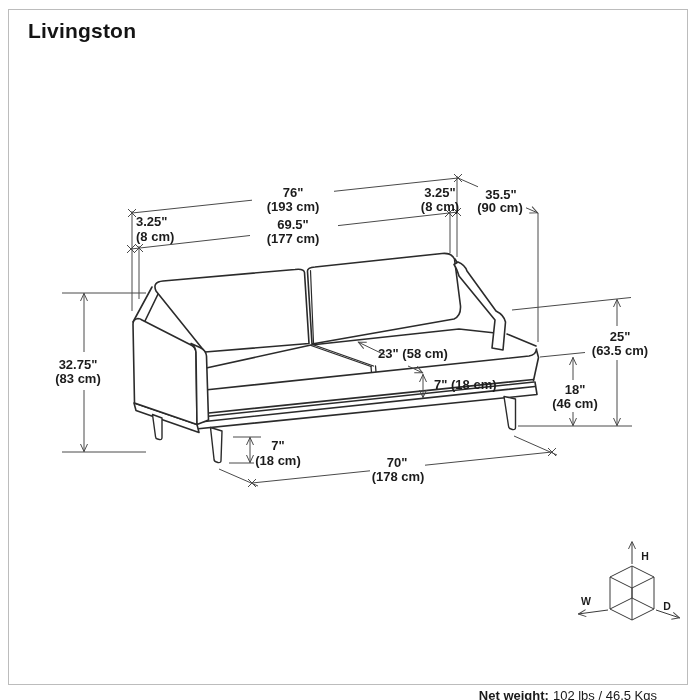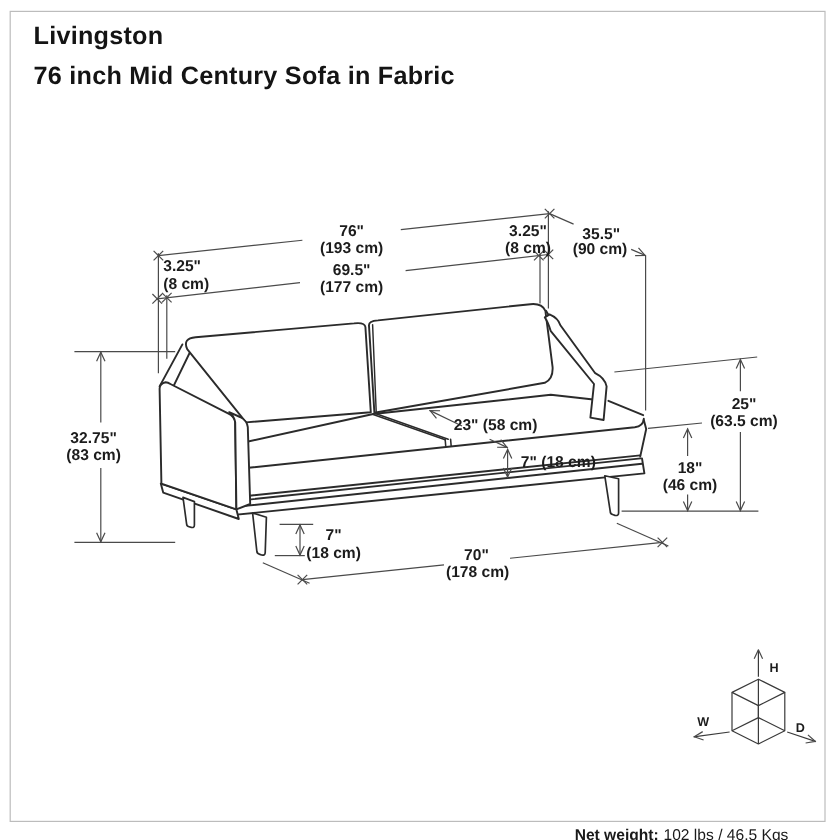--- a/index.html
+++ b/index.html
@@ -17,21 +17,20 @@
   .axistext{font-size:10.5px;font-weight:bold;fill:#1c1c1c;}
 </style>
 </head>
 <body>
 
 <div id="stage">
   <div class="frame"></div>
 
   <div class="title">
     <div>Livingston</div>
-    <div>76 inch Mid Century Sofa in Fabric</div>
   </div>
 
   <svg width="700" height="700" viewBox="0 0 700 700">
     <defs>
       <g id="tick" stroke="#4a4a4a" stroke-width="1">
         <line x1="-4" y1="-4" x2="4" y2="4"></line>
           <line x1="4" y1="-4" x2="-4" y2="4"></line>
       </g>
       <g id="arr" stroke="#4a4a4a" stroke-width="1" fill="none">
         <path d="M-3.5,8 L0,0.5 L3.5,8"></path>

